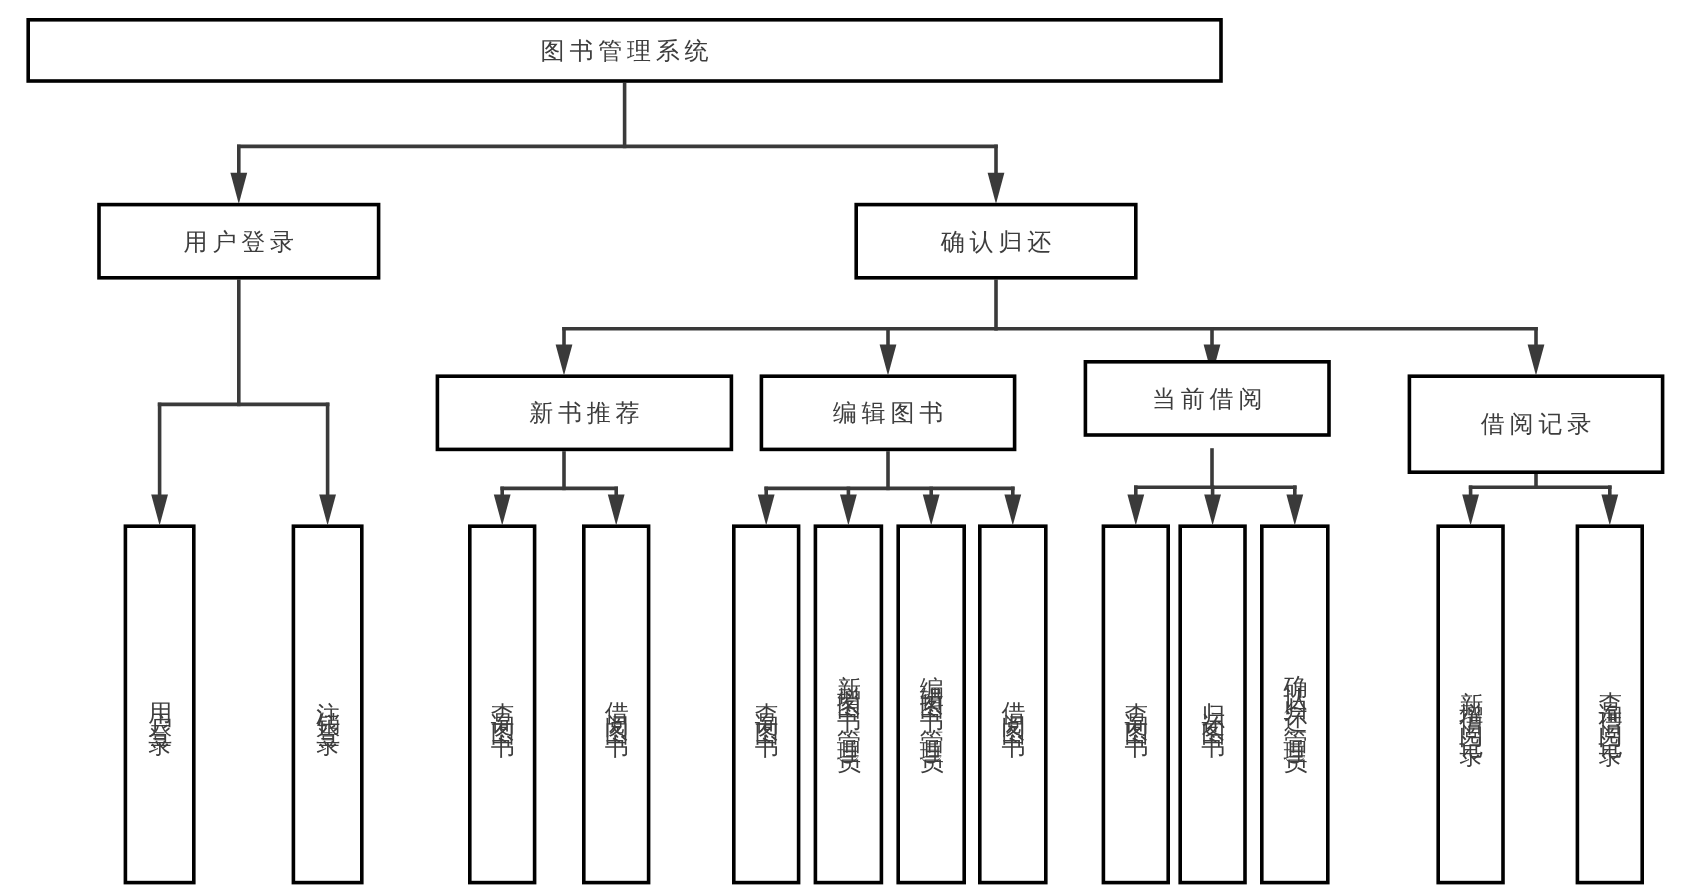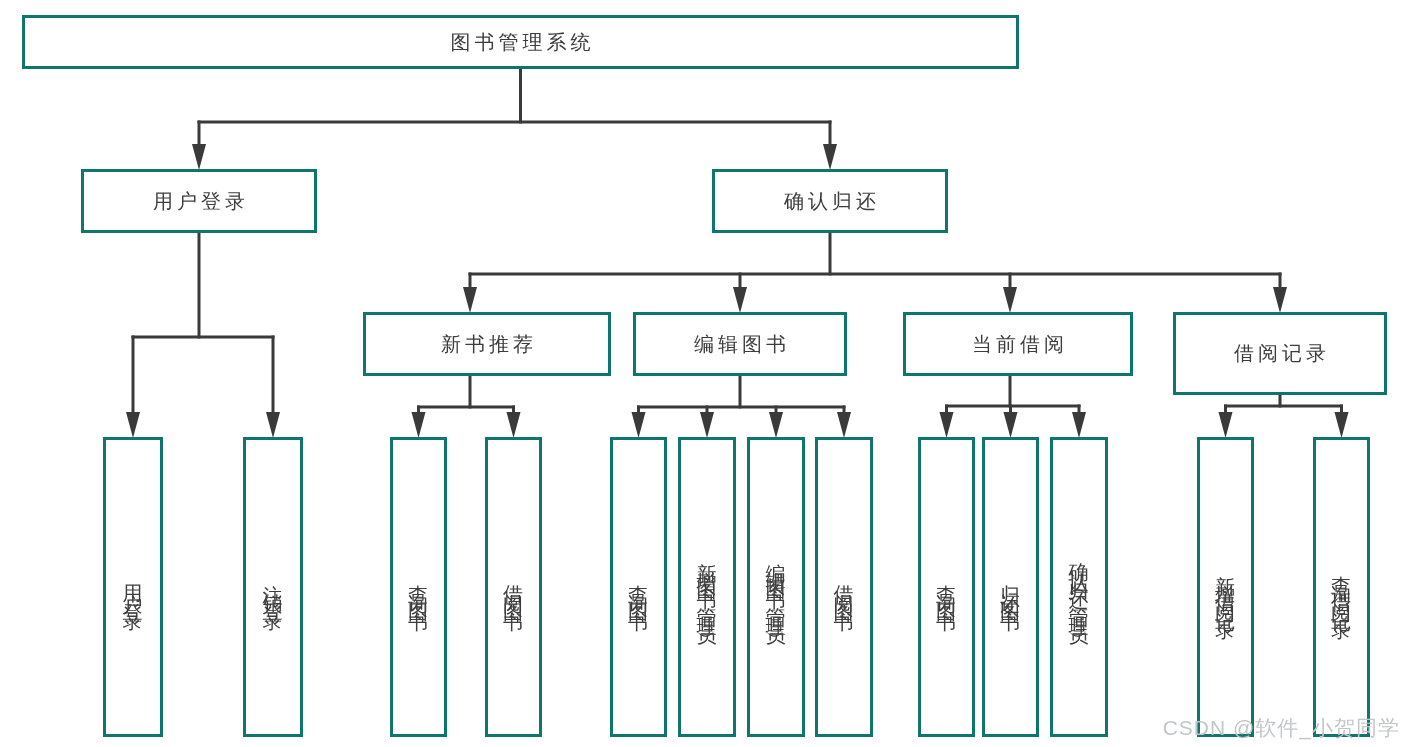--- a/index.html
+++ b/index.html
@@ -3,21 +3,21 @@
 <meta charset="utf-8">
 <style>
   html,body{margin:0;padding:0;background:#ffffff;}
   .canvas{
     position:relative;width:1405px;height:747px;background:#ffffff;
     font-family:"Liberation Sans","DejaVu Sans",sans-serif;overflow:hidden;
   }
   #connector-svg{position:absolute;left:0;top:0;z-index:1;}
   .node{
     position:absolute;box-sizing:border-box;background:#ffffff;
-    border:3px solid #0f766e;display:flex;align-items:center;justify-content:center;
+    border:3px solid #000000;display:flex;align-items:center;justify-content:center;
     color:#3d3d3d;z-index:2;
   }
   .node.h span{
     font-size:20px;letter-spacing:4px;white-space:nowrap;text-indent:4px;
   }
   .node.v span{
     writing-mode:vertical-rl;font-size:20px;letter-spacing:9px;line-height:1;
   }
   .watermark{
     position:absolute;right:5px;bottom:5px;z-index:3;
@@ -91,21 +91,21 @@
       </div>
       <div class="node h" style="left: 712px; top: 169px; width: 236px; height: 64px;">
         <span>确认归还</span>
       </div>
       <div class="node h" style="left: 363px; top: 312px; width: 248px; height: 64px;">
         <span>新书推荐</span>
       </div>
       <div class="node h" style="left: 633px; top: 312px; width: 214px; height: 64px;">
         <span>编辑图书</span>
       </div>
-      <div class="node h" style="left: 903px; top: 312px; width: 230px; height: 64px;">
+      <div class="node h" style="left: 903px; top: 300px; width: 206px; height: 64px;">
         <span>当前借阅</span>
       </div>
       <div class="node h" style="left: 1173px; top: 312px; width: 214px; height: 83px;">
         <span>借阅记录</span>
       </div>
       <div class="node v" style="left: 103px; top: 437px; width: 60px; height: 300px;">
         <span>用户登录</span>
       </div>
       <div class="node v" style="left: 243px; top: 437px; width: 60px; height: 300px;">
         <span>注销登录</span>
@@ -137,14 +137,13 @@
       <div class="node v" style="left: 1050px; top: 437px; width: 58px; height: 300px;">
         <span>确认归还（管理员）</span>
       </div>
       <div class="node v" style="left: 1197px; top: 437px; width: 57px; height: 300px;">
         <span>新增借阅记录</span>
       </div>
       <div class="node v" style="left: 1313px; top: 437px; width: 57px; height: 300px;">
         <span>查询借阅记录</span>
       </div>
     </div>
-  <div class="watermark">CSDN @软件_小贺同学</div>
 </div>
 
 </body></html>

